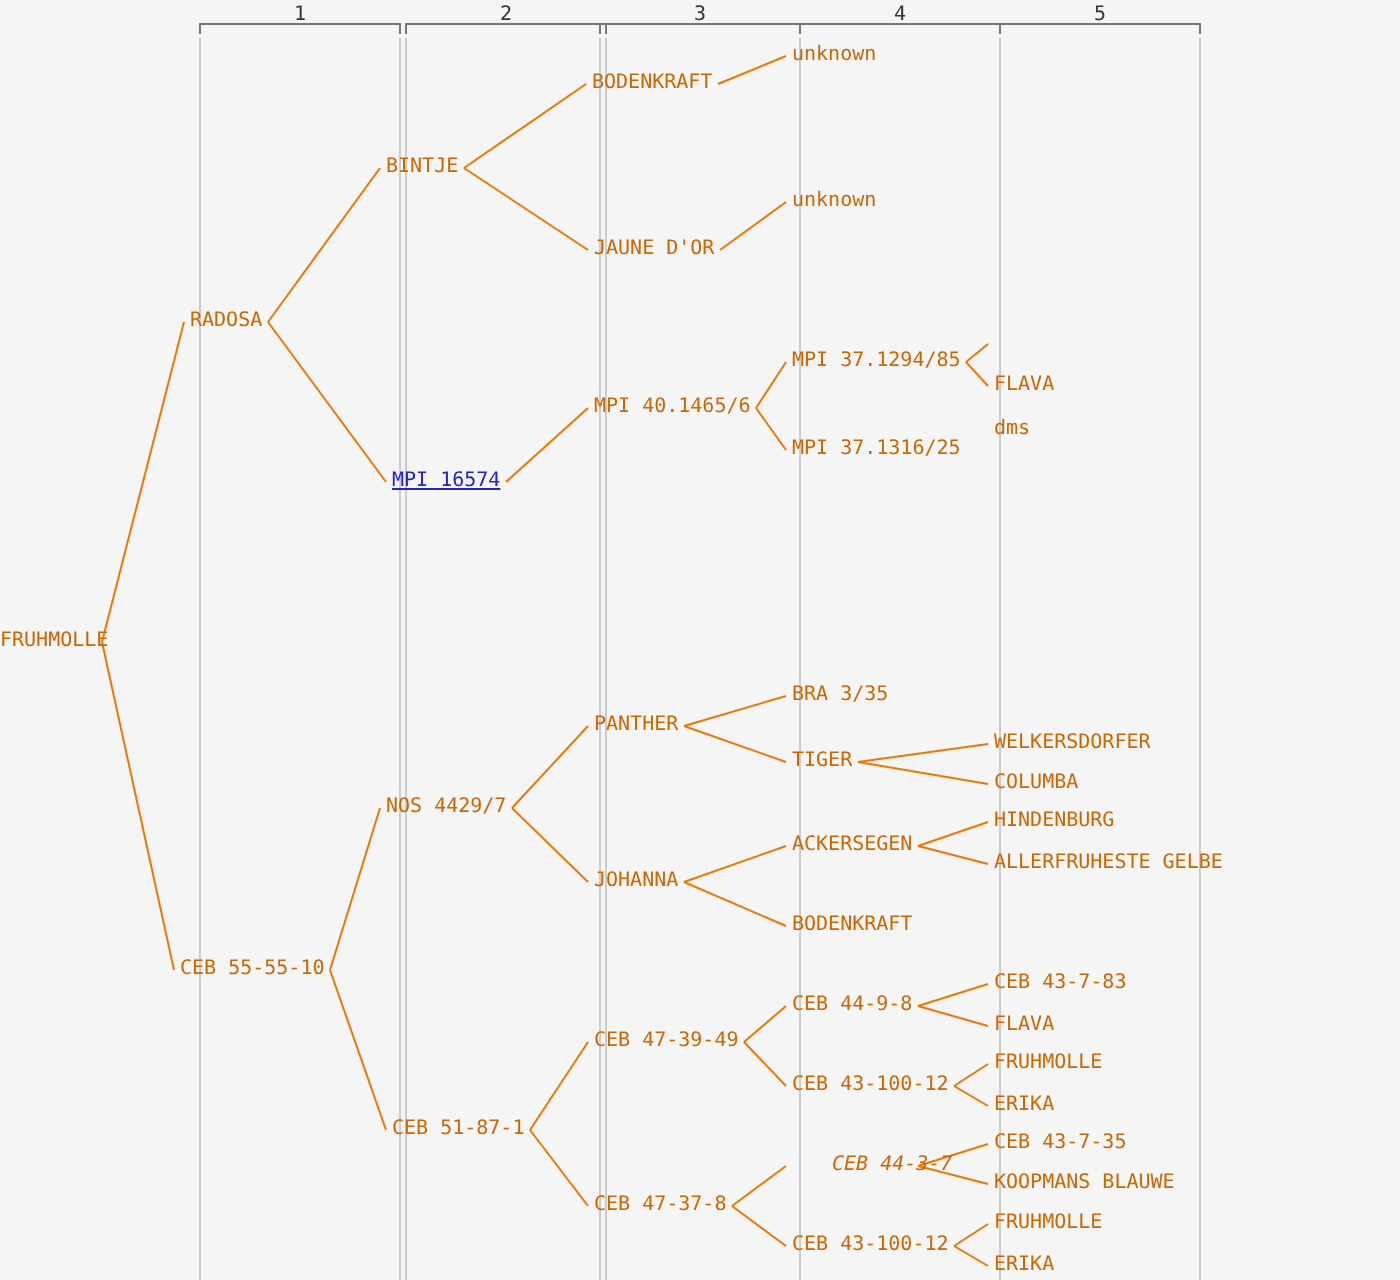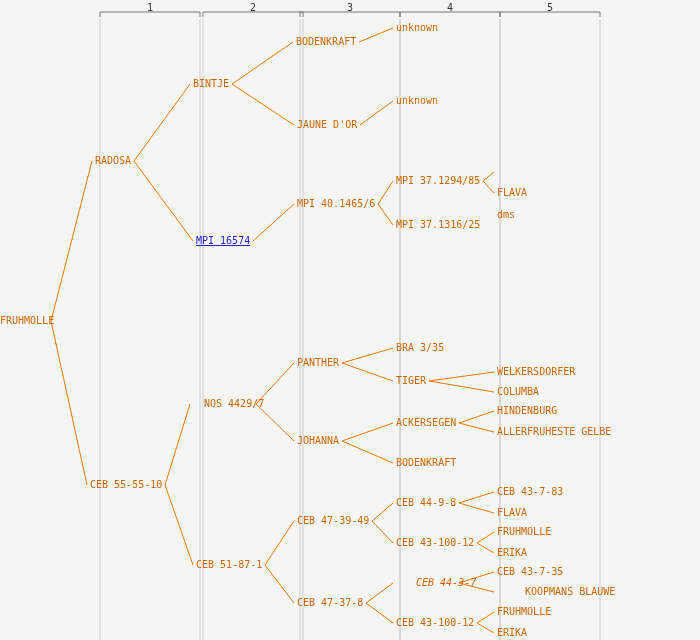--- a/index.html
+++ b/index.html
@@ -110,21 +110,21 @@
       <div class="gen-header" style="left: 300px; top: 2px; width: 100px;">3</div>
       <div class="gen-header" style="left: 400px; top: 2px; width: 100px;">4</div>
       <div class="gen-header" style="left: 500px; top: 2px; width: 100px;">5</div>
     </div>
   <div id="nodes-layer">
       <div class="node-label root" style="left: 0px; top: 315px; color: rgb(204, 102, 0);">FRUHMOLLE</div>
       <div class="node-label" style="left: 95px; top: 155px; color: rgb(204, 102, 0);">RADOSA</div>
       <div class="node-label" style="left: 90px; top: 479px; color: rgb(204, 102, 0);">CEB 55-55-10</div>
       <div class="node-label" style="left: 193px; top: 78px; color: rgb(204, 102, 0);">BINTJE</div>
       <div class="node-label link" style="left: 196px; top: 235px; color: rgb(34, 34, 204);">MPI 16574</div>
-      <div class="node-label" style="left: 204px; top: 398px; color: rgb(204, 102, 0);">NOS 4429/7</div>
+      <div class="node-label" style="left: 193px; top: 398px; color: rgb(204, 102, 0);">NOS 4429/7</div>
       <div class="node-label" style="left: 196px; top: 559px; color: rgb(204, 102, 0);">CEB 51-87-1</div>
       <div class="node-label" style="left: 296px; top: 36px; color: rgb(204, 102, 0);">BODENKRAFT</div>
       <div class="node-label" style="left: 297px; top: 119px; color: rgb(204, 102, 0);">JAUNE D'OR</div>
       <div class="node-label" style="left: 297px; top: 198px; color: rgb(204, 102, 0);">MPI 40.1465/6</div>
       <div class="node-label" style="left: 297px; top: 357px; color: rgb(204, 102, 0);">PANTHER</div>
       <div class="node-label" style="left: 297px; top: 435px; color: rgb(204, 102, 0);">JOHANNA</div>
       <div class="node-label" style="left: 297px; top: 515px; color: rgb(204, 102, 0);">CEB 47-39-49</div>
       <div class="node-label" style="left: 297px; top: 597px; color: rgb(204, 102, 0);">CEB 47-37-8</div>
       <div class="node-label" style="left: 396px; top: 22px; color: rgb(204, 102, 0);">unknown</div>
       <div class="node-label" style="left: 396px; top: 95px; color: rgb(204, 102, 0);">unknown</div>
@@ -142,17 +142,17 @@
       <div class="node-label" style="left: 497px; top: 187px; color: rgb(204, 102, 0);">FLAVA</div>
       <div class="node-label" style="left: 497px; top: 366px; color: rgb(204, 102, 0);">WELKERSDORFER</div>
       <div class="node-label" style="left: 497px; top: 386px; color: rgb(204, 102, 0);">COLUMBA</div>
       <div class="node-label" style="left: 497px; top: 405px; color: rgb(204, 102, 0);">HINDENBURG</div>
       <div class="node-label" style="left: 497px; top: 426px; color: rgb(204, 102, 0);">ALLERFRUHESTE GELBE</div>
       <div class="node-label" style="left: 497px; top: 486px; color: rgb(204, 102, 0);">CEB 43-7-83</div>
       <div class="node-label" style="left: 497px; top: 507px; color: rgb(204, 102, 0);">FLAVA</div>
       <div class="node-label" style="left: 497px; top: 526px; color: rgb(204, 102, 0);">FRUHMOLLE</div>
       <div class="node-label" style="left: 497px; top: 547px; color: rgb(204, 102, 0);">ERIKA</div>
       <div class="node-label" style="left: 497px; top: 566px; color: rgb(204, 102, 0);">CEB 43-7-35</div>
-      <div class="node-label" style="left: 525px; top: 586px; color: rgb(204, 102, 0);">KOOPMANS BLAUWE</div>
+      <div class="node-label" style="left: 497px; top: 586px; color: rgb(204, 102, 0);">KOOPMANS BLAUWE</div>
       <div class="node-label" style="left: 497px; top: 606px; color: rgb(204, 102, 0);">FRUHMOLLE</div>
       <div class="node-label" style="left: 497px; top: 627px; color: rgb(204, 102, 0);">ERIKA</div>
     </div>
 </div>
 
 </body></html>

